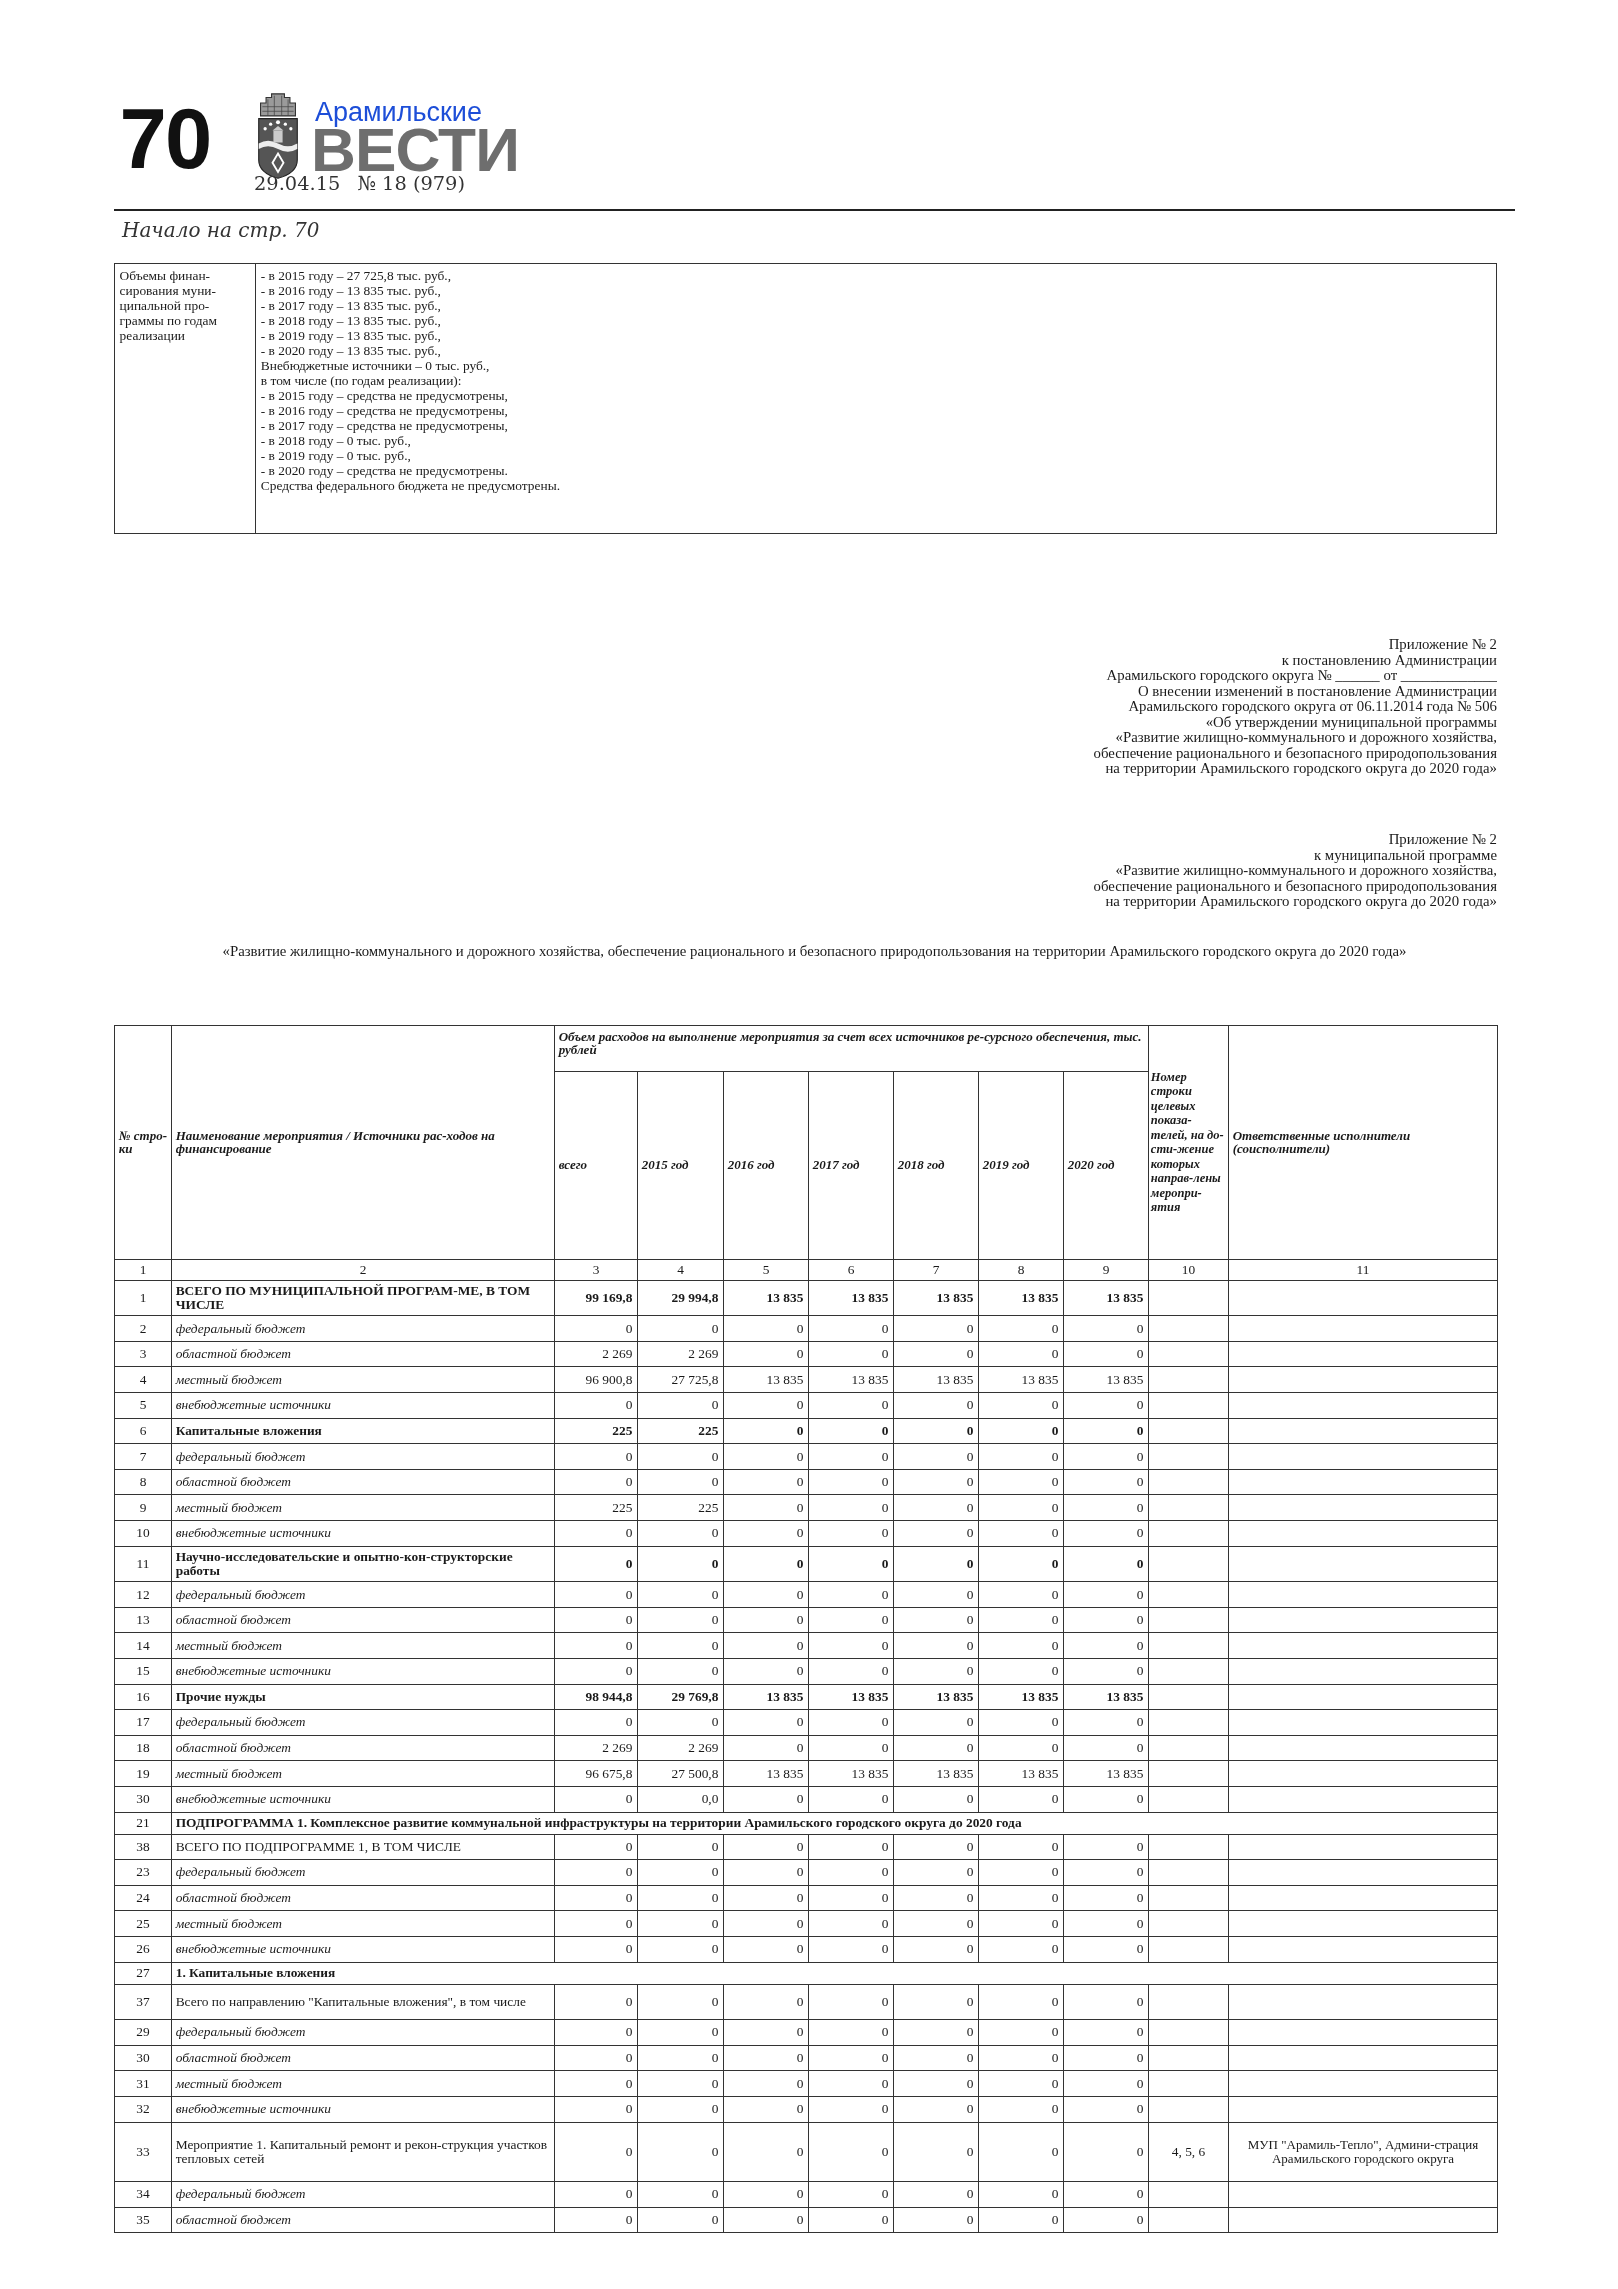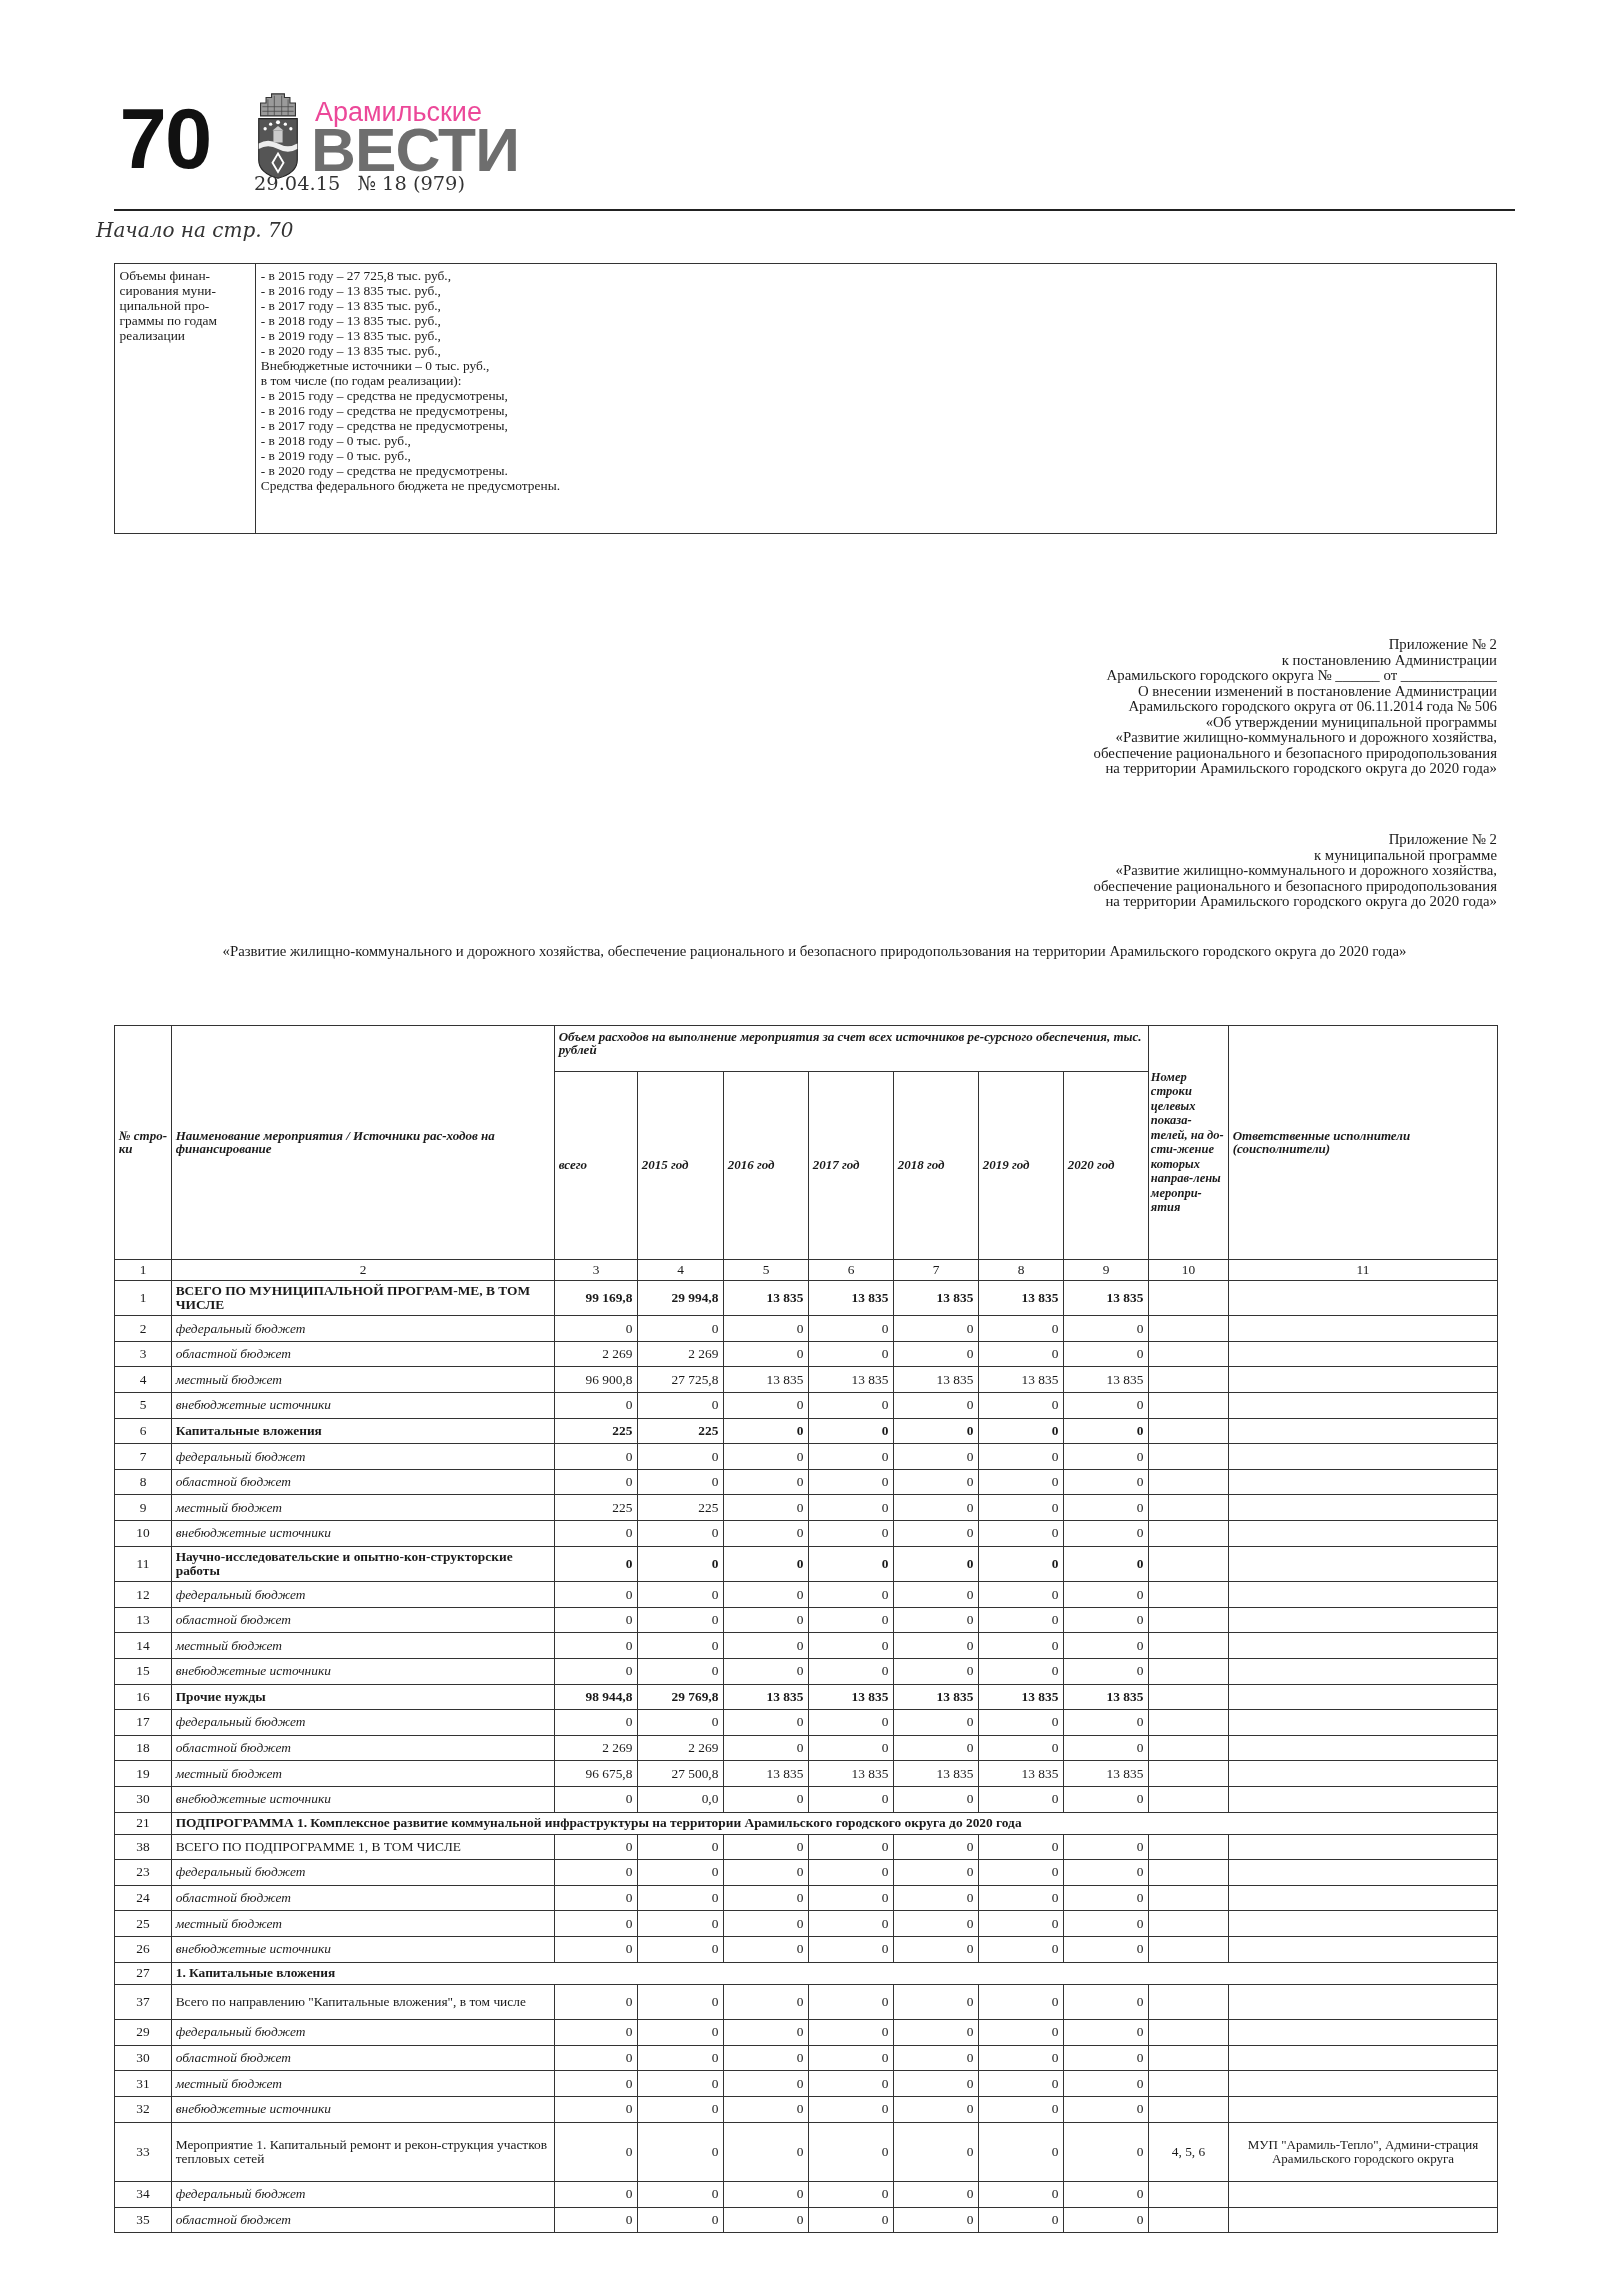--- a/index.html
+++ b/index.html
@@ -5,28 +5,28 @@
   html, body { margin: 0; padding: 0; background: #ffffff; }
   body { width: 1619px; height: 2290px; position: relative; overflow: hidden;
          font-family: "Liberation Serif", "DejaVu Serif", serif; color: #1a1a1a; }
 
   
   .masthead { position: absolute; left: 114px; top: 92px; width: 1401px; height: 109px; }
   .page-num { position: absolute; left: 5.5px; top: 3.7px; font-family: "Liberation Sans", "DejaVu Sans", sans-serif;
               font-weight: bold; font-size: 85px; line-height: 85px; letter-spacing: -1.8px; color: #111; }
   .crest { position: absolute; left: 141px; top: 0px; width: 46px; height: 90px; }
   .paper-name-top { position: absolute; left: 201px; top: 5.5px; font-family: "Liberation Sans", "DejaVu Sans", sans-serif;
-                    font-size: 27px; line-height: 28px; color: #ec4899; }
+                    font-size: 27px; line-height: 28px; color: #1d4ed8; }
   .paper-name-main { position: absolute; left: 197px; top: 28px; font-family: "Liberation Sans", "DejaVu Sans", sans-serif;
                      font-weight: bold; font-size: 61px; line-height: 61px; color: #6e6e6e; letter-spacing: -0.9px; transform: scaleX(1.02); transform-origin: left; }
   .issue-line { position: absolute; left: 140px; top: 81px; font-size: 19.4px; line-height: 22px; color: #333;
                 font-family: "DejaVu Serif", serif; }
   .issue-line span + span { margin-left: 11px; }
   .masthead-rule { position: absolute; left: 114px; top: 209px; width: 1401px; height: 1.8px; background: #222; }
-  .continued { position: absolute; left: 96px; top: 218px; font-style: italic; font-size: 20px; color: #333;
+  .continued { position: absolute; left: 122px; top: 218px; font-style: italic; font-size: 20px; color: #333;
                font-family: "DejaVu Serif", serif; }
 
   
   table { border-collapse: collapse; }
   .passport { position: absolute; left: 114px; top: 263px; width: 1383px; font-size: 13.4px; line-height: 15px; }
   .passport td { border: 1.2px solid #333; vertical-align: top; padding: 3.7px 4.6px 2.8px 4.6px; }
   .passport td.lbl { width: 131px; }
   .passport .row1 td { height: 263px; }
   .passport .row2 td.val { vertical-align: middle; }
   .passport .row2 td { height: 68px; }

